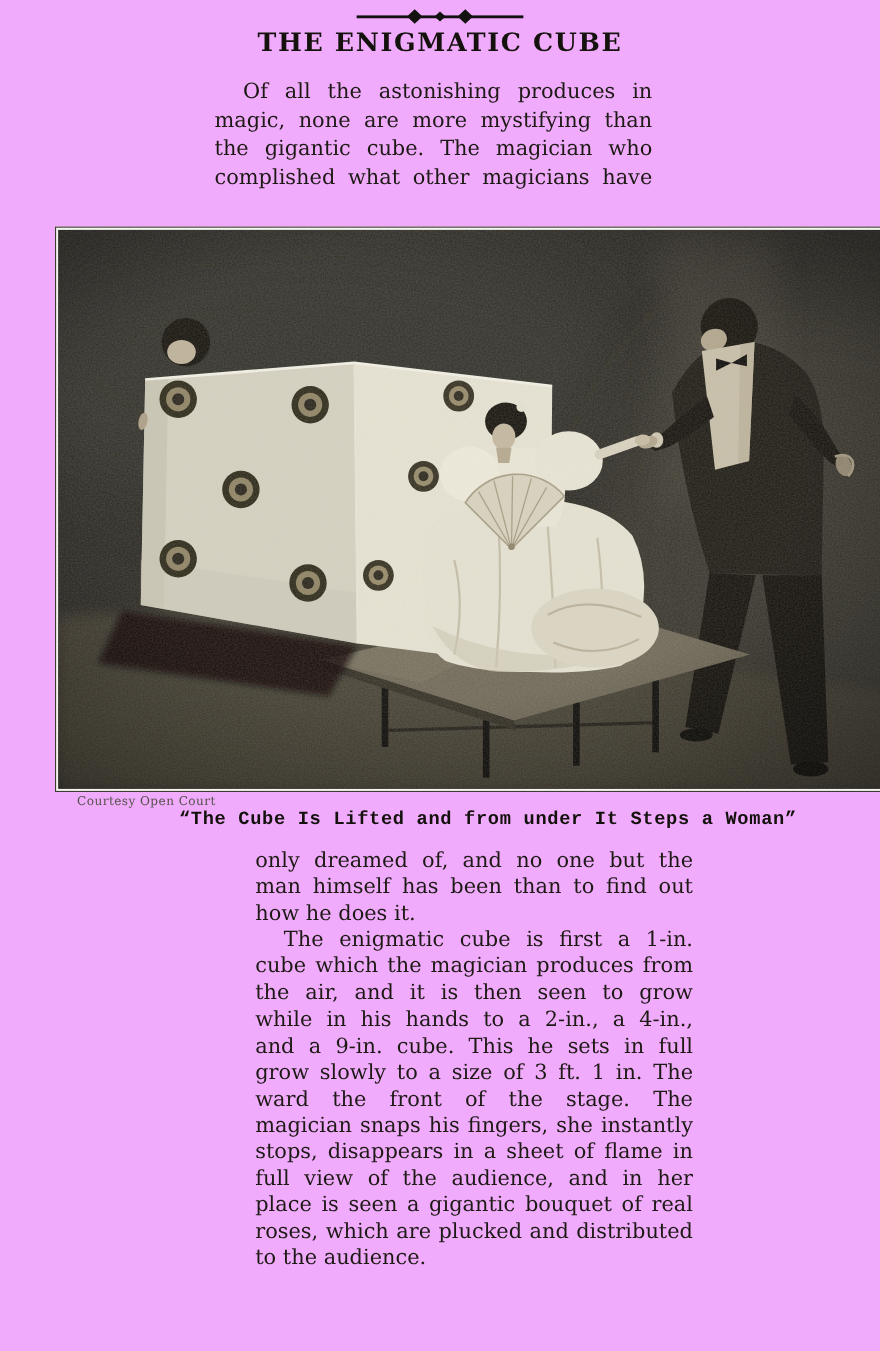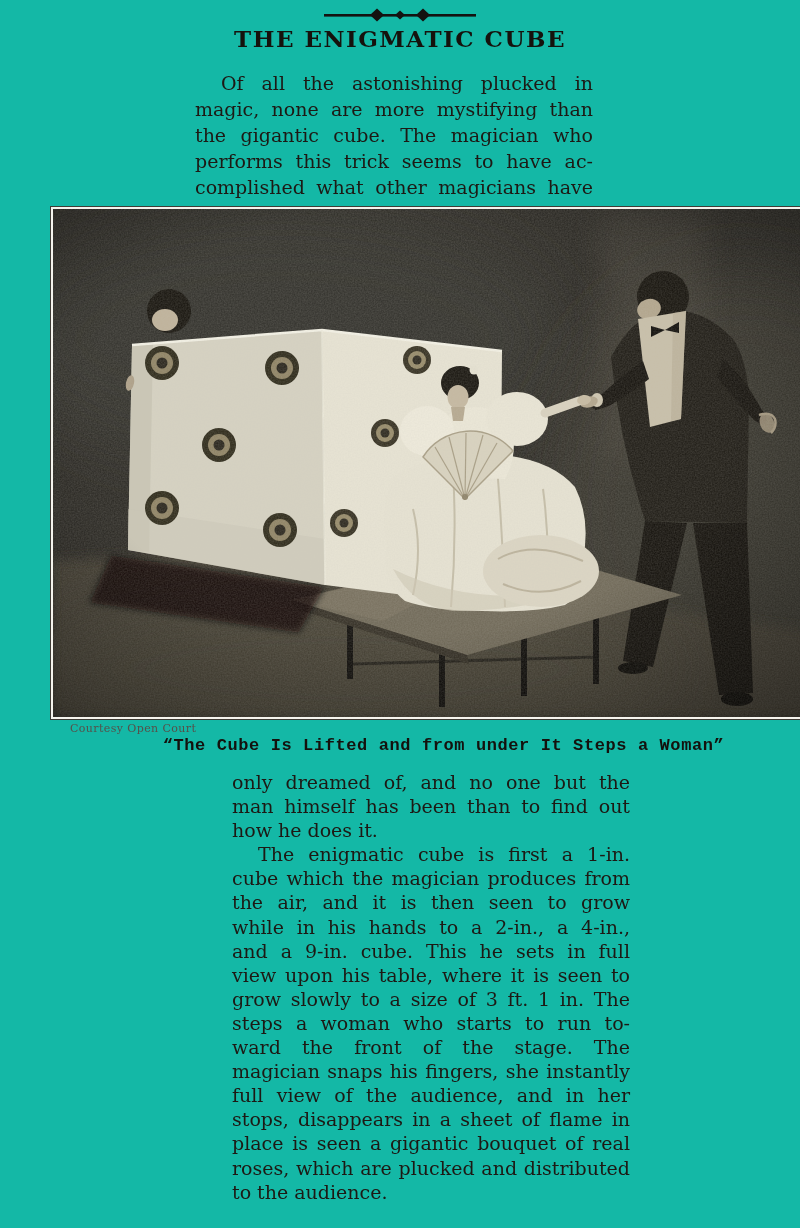--- a/index.html
+++ b/index.html
@@ -1,17 +1,17 @@
 <!DOCTYPE html>
 <html><head>
 <meta charset="utf-8">
 <style>
   html,body{margin:0;padding:0;background:#ffffff;}
   .page{
-    position:relative;width:800px;height:1228px;background:#14b8a6;
+    position:relative;width:800px;height:1228px;background:#f0abfc;
     font-family:"DejaVu Serif", serif;color:#1d1914;overflow:hidden;
   }
   .header-block{position:absolute;left:194px;top:7px;width:412px;text-align:center;}
   .ornament{display:block;margin:0 auto 2px auto;}
   .article-title{
     margin:2px 0 0 0;font-size:23px;font-weight:bold;letter-spacing:1.5px;
     font-family:"DejaVu Serif", serif;color:#15120d;white-space:nowrap;
   }
   .col{position:absolute;left:195px;width:398px;}
   .intro{top:70px;font-size:19px;line-height:26px;}
@@ -43,24 +43,23 @@
     <svg class="ornament" width="152" height="16" viewBox="0 0 152 16">
       <rect x="0" y="7" width="152" height="2.6" fill="#141210"></rect>
       <polygon points="53,1.5 60,8 53,14.5 46,8" fill="#141210"></polygon>
       <polygon points="76,3.5 81,8 76,12.5 71,8" fill="#141210"></polygon>
       <polygon points="99,1.5 106,8 99,14.5 92,8" fill="#141210"></polygon>
     </svg>
     <h1 class="article-title">THE ENIGMATIC CUBE</h1>
   </div>
 
   <section class="col intro">
-      <div class="tline indent">Of all the astonishing plucked in</div>
+      <div class="tline indent">Of all the astonishing produces in</div>
       <div class="tline">magic, none are more mystifying than</div>
       <div class="tline">the gigantic cube. The magician who</div>
-      <div class="tline">performs this trick seems to have ac-</div>
       <div class="tline">complished what other magicians have</div>
     </section>
 
   <figure class="figure-block">
     <div class="photo-frame">
       <svg class="scene" viewBox="0 0 781 508" preserveAspectRatio="none">
         <defs>
           <radialGradient id="vig" cx="45%" cy="42%" r="80%">
             <stop offset="52%" stop-color="rgba(0,0,0,0)"></stop>
             <stop offset="100%" stop-color="rgba(0,0,0,0.4)"></stop>
@@ -219,25 +218,23 @@
 
   <section class="col body-text">
       <div class="tline">only dreamed of, and no one but the</div>
       <div class="tline">man himself has been than to find out</div>
       <div class="tline end">how he does it.</div>
       <div class="tline indent">The enigmatic cube is first a 1-in.</div>
       <div class="tline">cube which the magician produces from</div>
       <div class="tline">the air, and it is then seen to grow</div>
       <div class="tline">while in his hands to a 2-in., a 4-in.,</div>
       <div class="tline">and a 9-in. cube. This he sets in full</div>
-      <div class="tline">view upon his table, where it is seen to</div>
       <div class="tline">grow slowly to a size of 3 ft. 1 in. The</div>
-      <div class="tline">steps a woman who starts to run to-</div>
       <div class="tline">ward the front of the stage. The</div>
       <div class="tline">magician snaps his fingers, she instantly</div>
+      <div class="tline">stops, disappears in a sheet of flame in</div>
       <div class="tline">full view of the audience, and in her</div>
-      <div class="tline">stops, disappears in a sheet of flame in</div>
       <div class="tline">place is seen a gigantic bouquet of real</div>
       <div class="tline">roses, which are plucked and distributed</div>
       <div class="tline end">to the audience.</div>
     </section>
 
 </div>
 
 </body></html>

